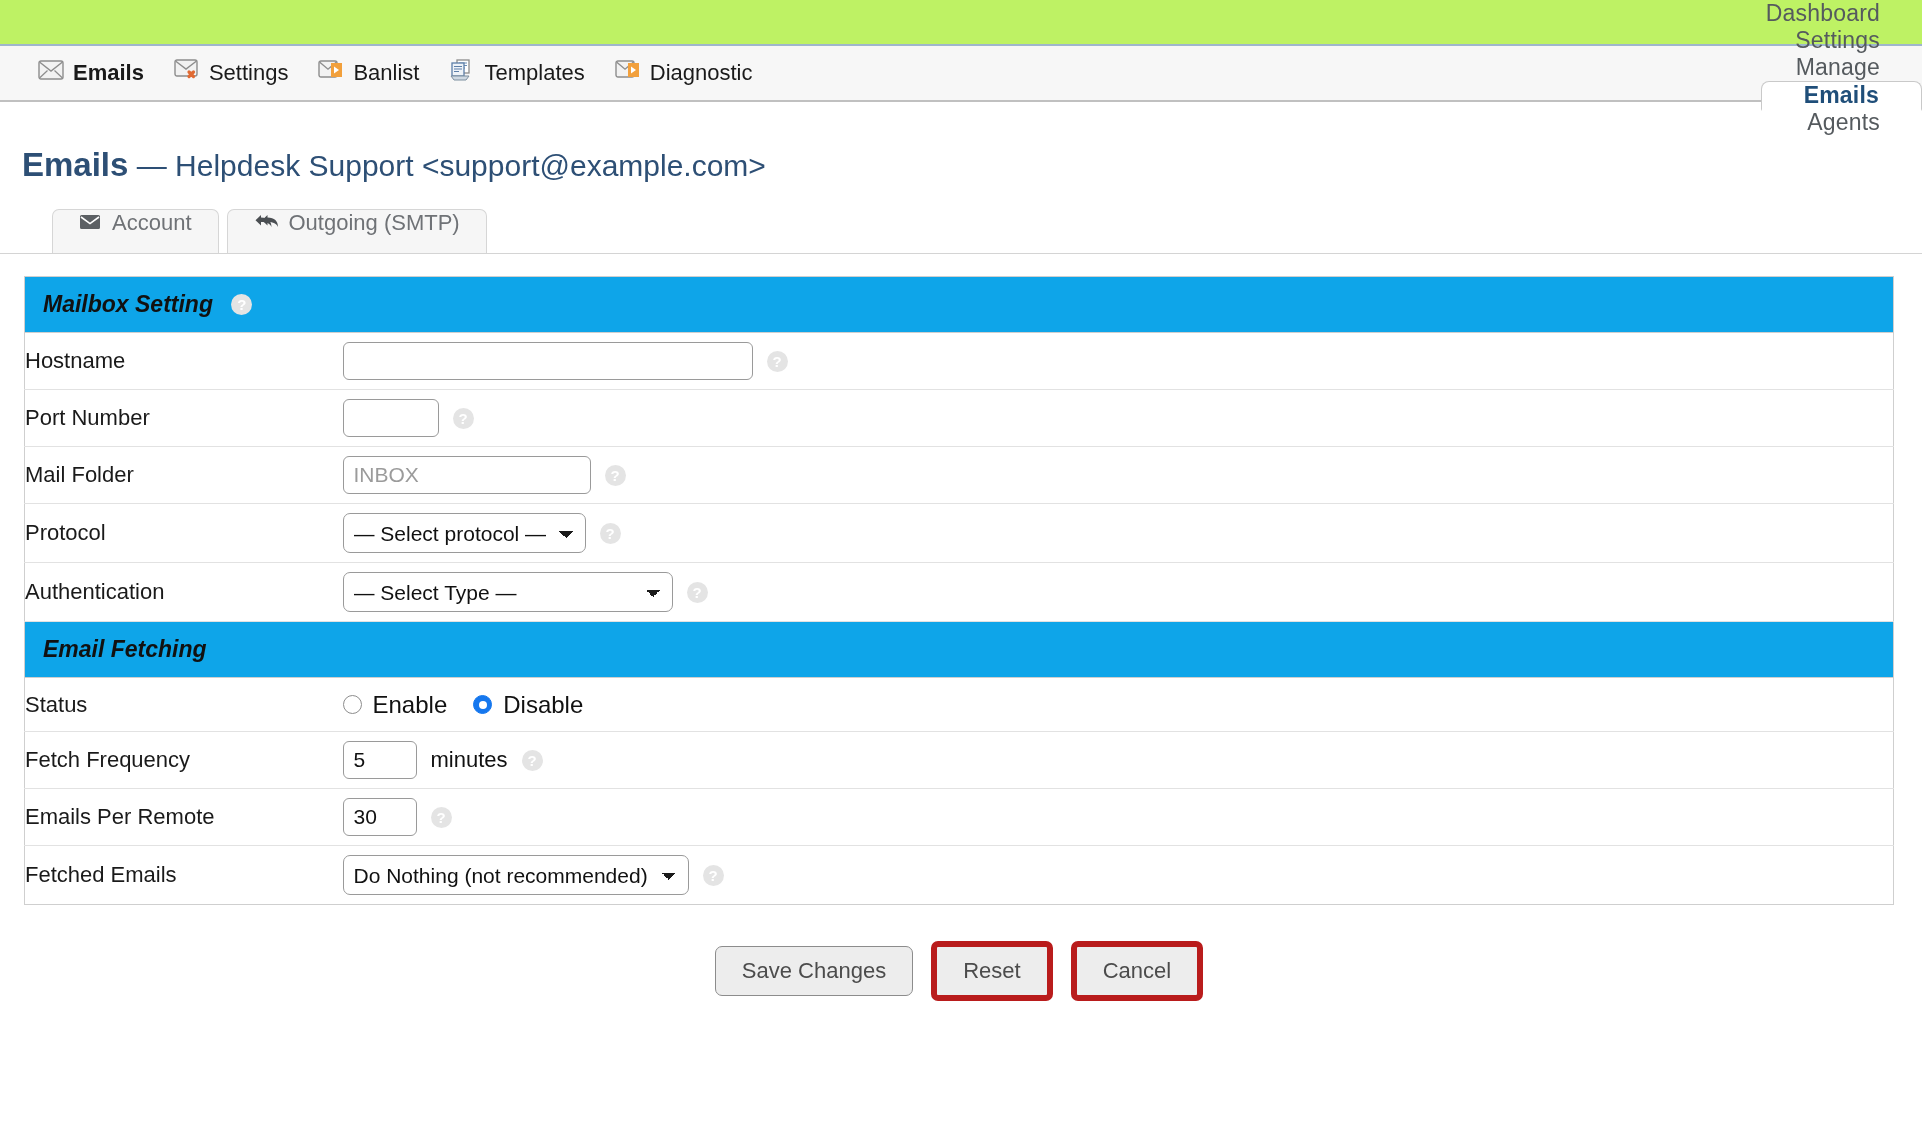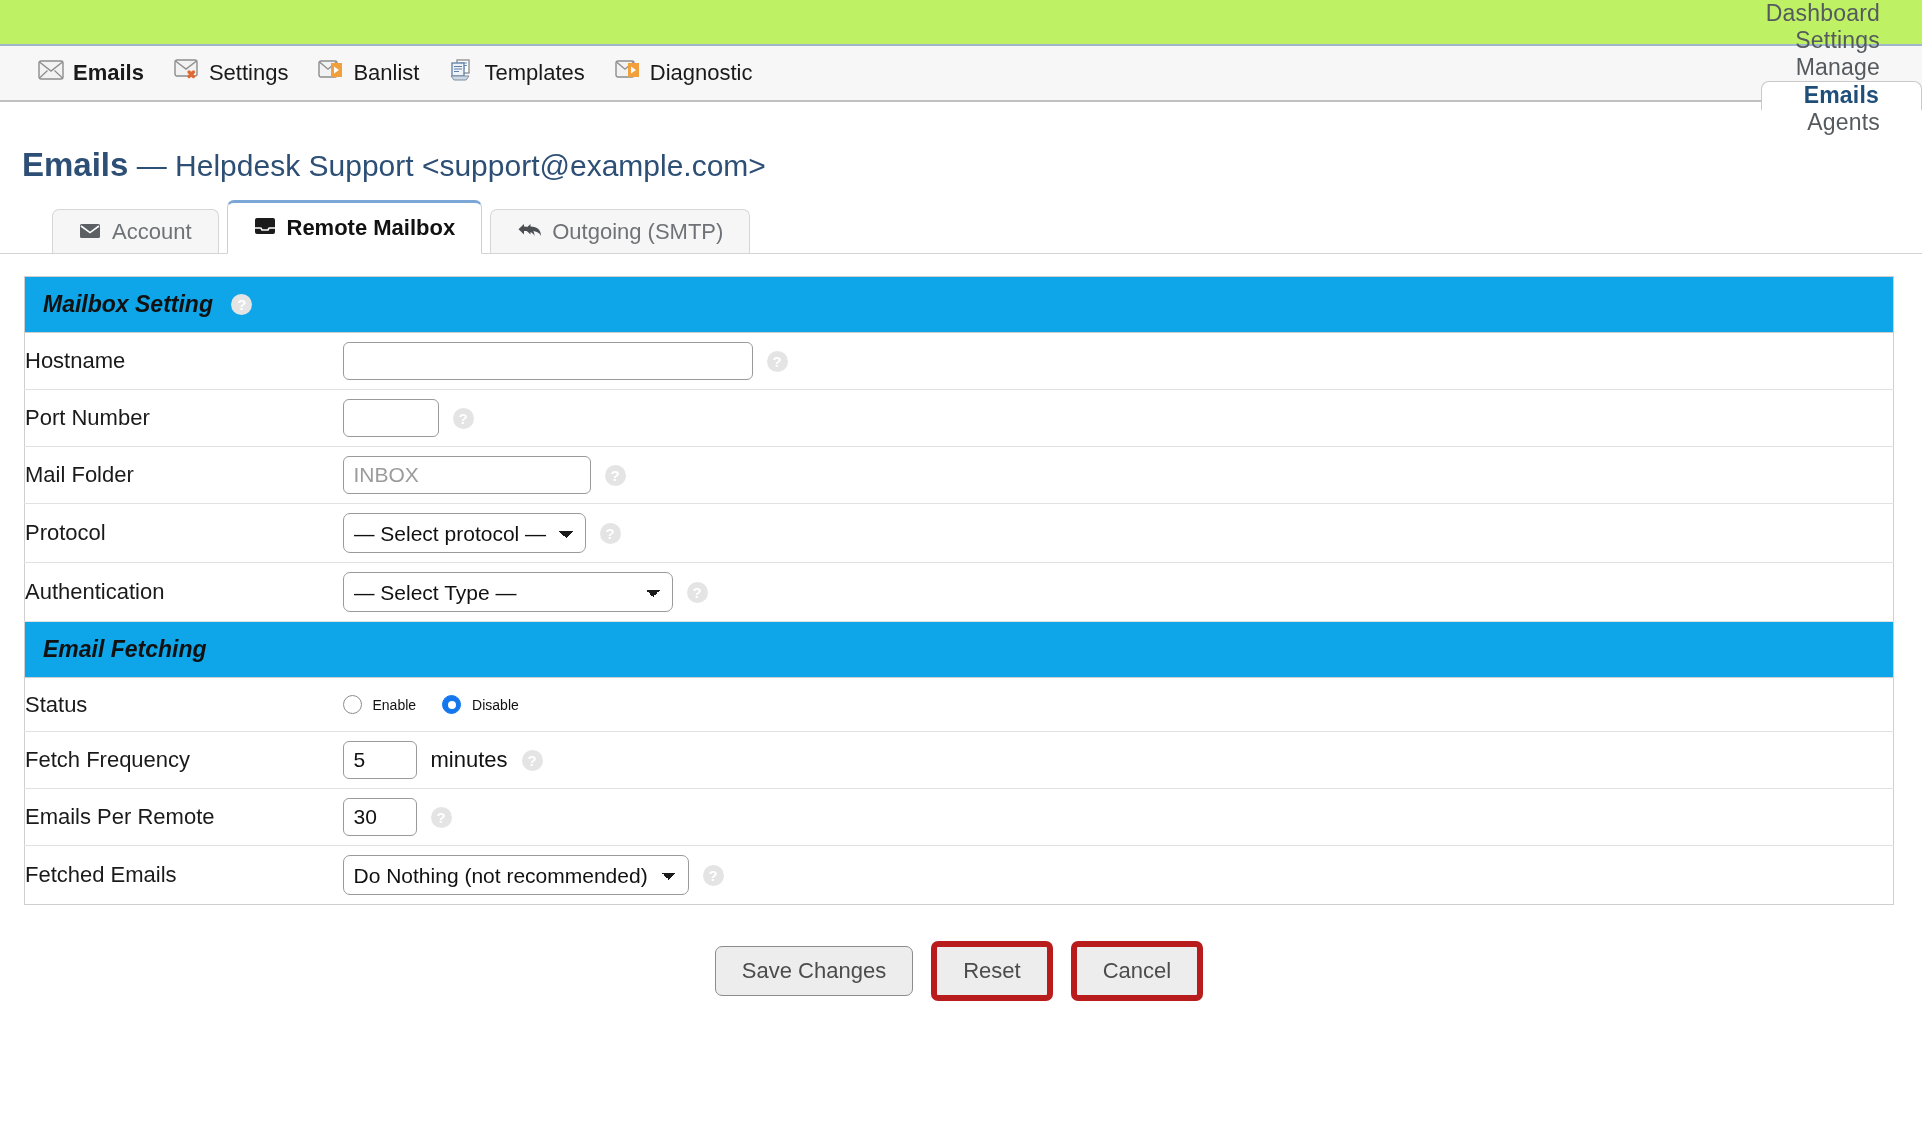--- a/index.html
+++ b/index.html
@@ -90,21 +90,21 @@
     align-items: flex-end;
     padding-left: 52px;
     height: 50px;
     border-bottom: 1px solid #d4d4d4;
     background: #fff;
     gap: 0;
   }
   .itab {
     position: relative;
     display: flex;
-    align-items: center;
+    align-items: flex-start;
     gap: 11px;
     height: 44px;
     padding: 0 26px;
     font-size: 22px;
     color: #6f7276;
     background: #f6f6f6;
     border: 1px solid #d6d6d6;
     border-bottom: none;
     border-top-left-radius: 7px;
     border-top-right-radius: 7px;
@@ -218,21 +218,21 @@
     text-align: center;
     display: inline-block;
     flex: none;
     cursor: help;
     user-select: none;
   }
   .sect-help { margin-left: 14px; vertical-align: middle; }
 
   
   .radios { display: flex; align-items: center; gap: 26px; }
-  .radio-opt { display: flex; align-items: center; gap: 11px; cursor: pointer; font-size: 14px; color: #111; }
+  .radio-opt { display: flex; align-items: center; gap: 11px; cursor: pointer; font-size: 24px; color: #111; }
   .rdot {
     width: 19px; height: 19px; border-radius: 50%;
     border: 1.5px solid #8d8d8d; background: #fff;
     display: inline-block; flex: none; position: relative;
   }
   .rdot.on { border-color: #1577ee; background: #1577ee; }
   .rdot.on::after {
     content: ""; position: absolute;
     left: 4.5px; top: 4.5px; width: 8px; height: 8px;
     border-radius: 50%; background: #fff;
@@ -341,29 +341,20 @@
   <div class="itab">
     <span class="ico">
       <svg width="22" height="16" viewBox="0 0 22 16">
         <path d="M1 2.5 a1.5 1.5 0 0 1 1.5-1.5 h17 a1.5 1.5 0 0 1 1.5 1.5 v11 a1.5 1.5 0 0 1-1.5 1.5 h-17 a1.5 1.5 0 0 1-1.5-1.5 z" fill="#5c6064"></path>
         <path d="M2 3 L11 9.6 L20 3" fill="none" stroke="#ffffff" stroke-width="1.6"></path>
       </svg>
     </span>
     <span>Account</span>
   </div>
 
-  <div class="itab active">
-    <span class="ico">
-      <svg width="22" height="18" viewBox="0 0 22 18">
-        <path d="M1 3 a2 2 0 0 1 2-2 h16 a2 2 0 0 1 2 2 v12 a2 2 0 0 1-2 2 h-16 a2 2 0 0 1-2-2 z" fill="#1b1b1b"></path>
-        <path d="M1 11 h5.5 a1 1 0 0 1 1 1 a1 1 0 0 0 1 1 h5 a1 1 0 0 0 1-1 a1 1 0 0 1 1-1 H21" fill="none" stroke="#ffffff" stroke-width="1.7"></path>
-      </svg>
-    </span>
-    <span>Remote Mailbox</span>
-  </div>
 
   <div class="itab">
     <span class="ico">
       <svg width="24" height="18" viewBox="0 0 24 18">
         <path d="M7 3 L1.5 8.2 L7 13.4 V10 c6 0 9 1.5 10.5 5 c0-6-3.5-9.2-10.5-9.5 z" fill="#4b4f53"></path>
         <path d="M13.5 3 L8 8.2 L13.5 13.4 V10 c6 0 9 1.5 10.5 5 c0-6-3.5-9.2-10.5-9.5 z" fill="#4b4f53"></path>
       </svg>
     </span>
     <span>Outgoing (SMTP)</span>
   </div>

